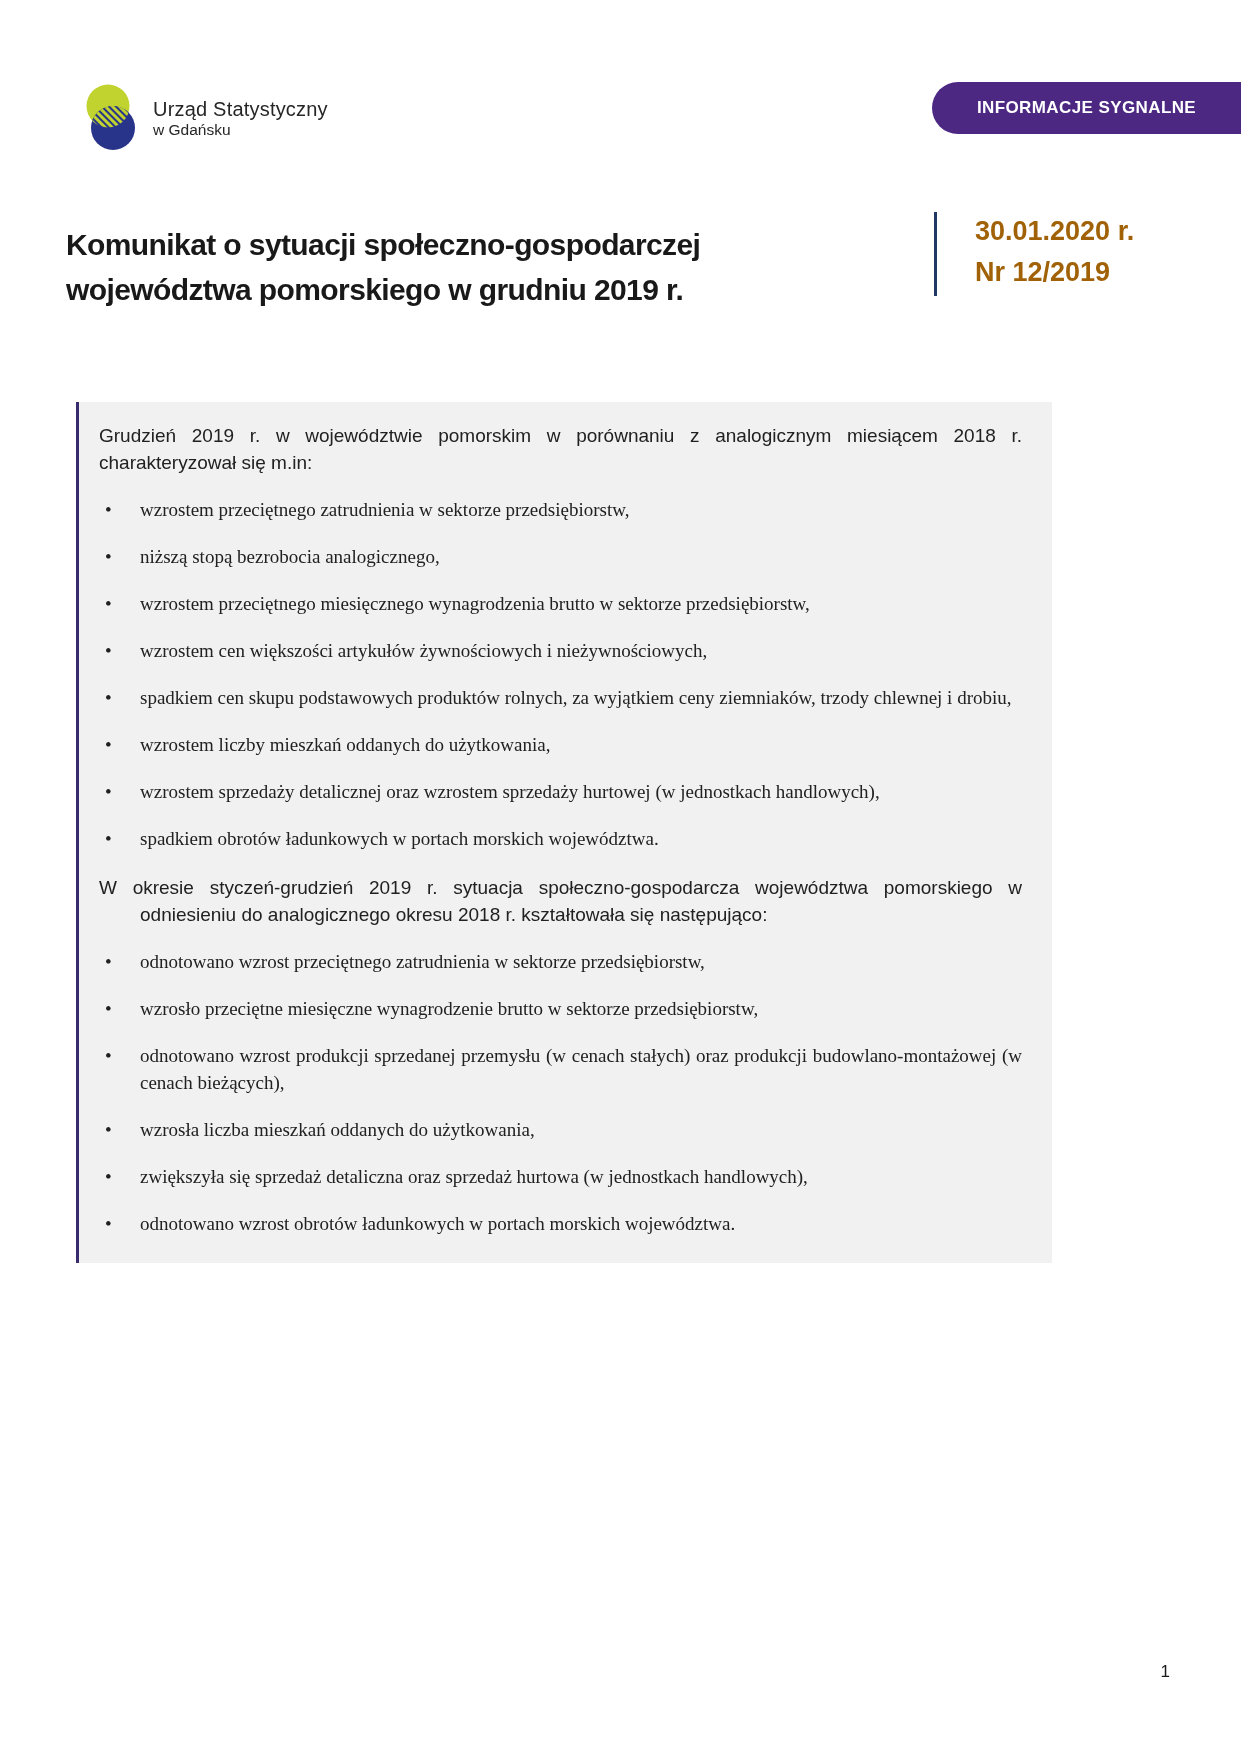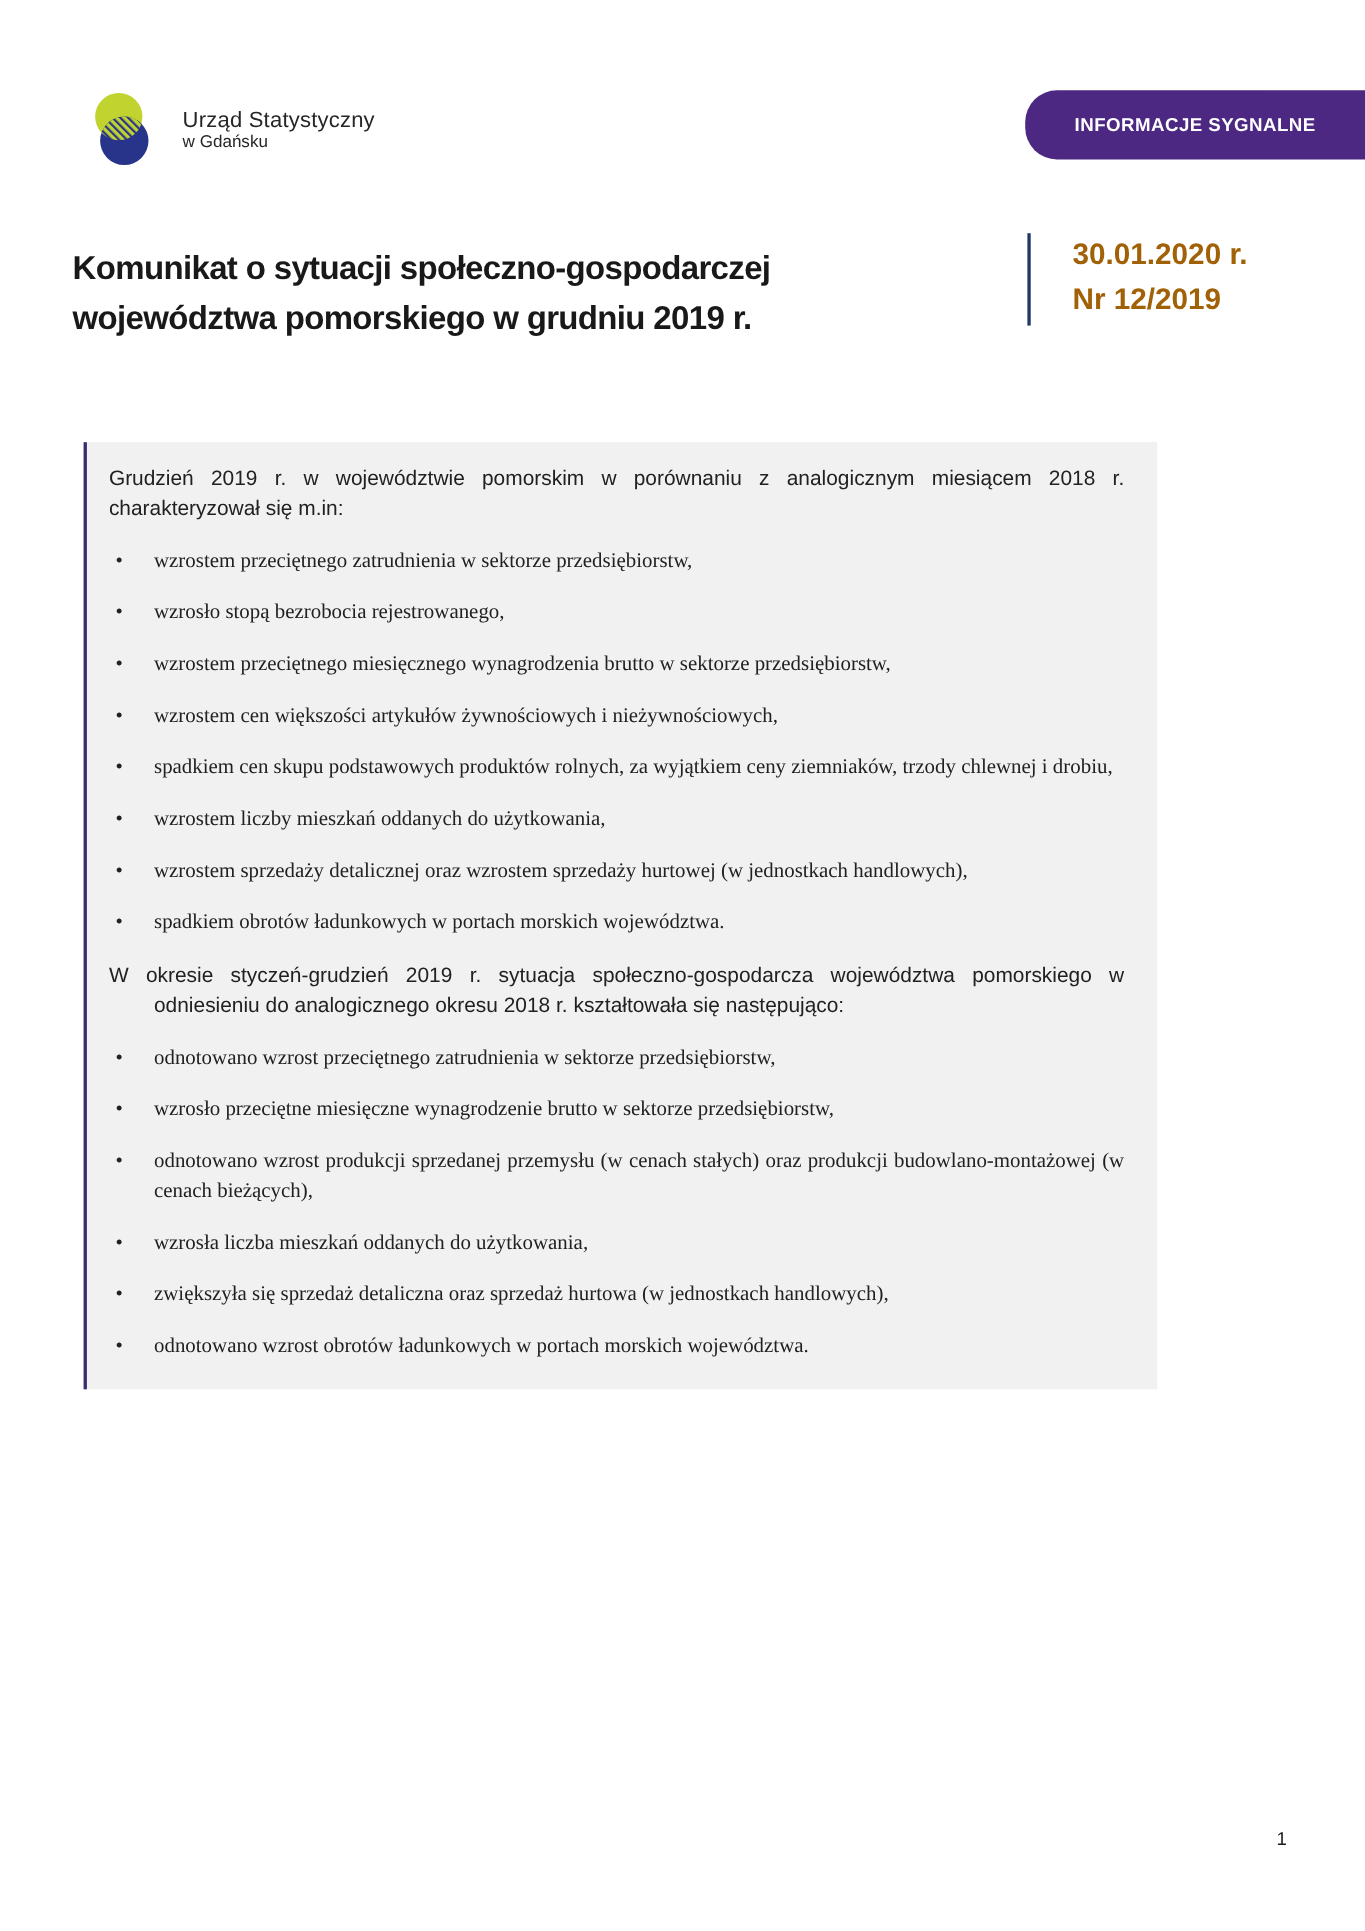--- a/index.html
+++ b/index.html
@@ -18,40 +18,40 @@
 
   
   .logo {
     position: absolute;
     left: 85px;
     top: 84px;
     display: flex;
     align-items: center;
   }
   .logo-mark { display: block; }
-  .logo-text { margin-left: 27px; line-height: 1.12; }
+  .logo-text { margin-left: 14px; line-height: 1.12; }
   .logo-org {
     font-size: 20px;
     font-weight: 500;
     color: #262626;
     letter-spacing: 0.2px;
   }
   .logo-city {
     font-size: 15.5px;
     font-weight: 500;
     color: #262626;
   }
 
   
   .badge {
     position: absolute;
     top: 82px;
     right: 0;
     width: 309px;
-    height: 63px;
+    height: 52px;
     background: #4c2882;
     border-radius: 29px 0 0 29px;
     display: flex;
     align-items: center;
     justify-content: center;
   }
   .badge span {
     color: #ffffff;
     font-size: 17px;
     font-weight: bold;
@@ -181,21 +181,21 @@
   <div>30.01.2020 r.</div>
   <div>Nr 12/2019</div>
 </div>
 
 <div class="summary-box">
 
   <p class="intro">Grudzień 2019 r. w województwie pomorskim w porównaniu z analogicznym miesiącem 2018 r. charakteryzował się m.in:</p>
 
   <ul>
     <li>wzrostem przeciętnego zatrudnienia w sektorze przedsiębiorstw,</li>
-    <li>wzrosło stopą bezrobocia rejestrowanego,</li>
+    <li>niższą stopą bezrobocia analogicznego,</li>
     <li>wzrostem przeciętnego miesięcznego wynagrodzenia brutto w sektorze przedsiębiorstw,</li>
     <li>wzrostem cen większości artykułów żywnościowych i nieżywnościowych,</li>
     <li>spadkiem cen skupu podstawowych produktów rolnych, za wyjątkiem ceny ziemniaków, trzody chlewnej i drobiu,</li>
     <li>wzrostem liczby mieszkań oddanych do użytkowania,</li>
     <li>wzrostem sprzedaży detalicznej oraz wzrostem sprzedaży hurtowej (w jednostkach handlowych),</li>
     <li>spadkiem obrotów ładunkowych w portach morskich województwa.</li>
   </ul>
 
   <p class="intro hanging">W okresie styczeń-grudzień 2019 r. sytuacja społeczno-gospodarcza województwa pomorskiego w odniesieniu do analogicznego okresu 2018 r. kształtowała się następująco:</p>
 

